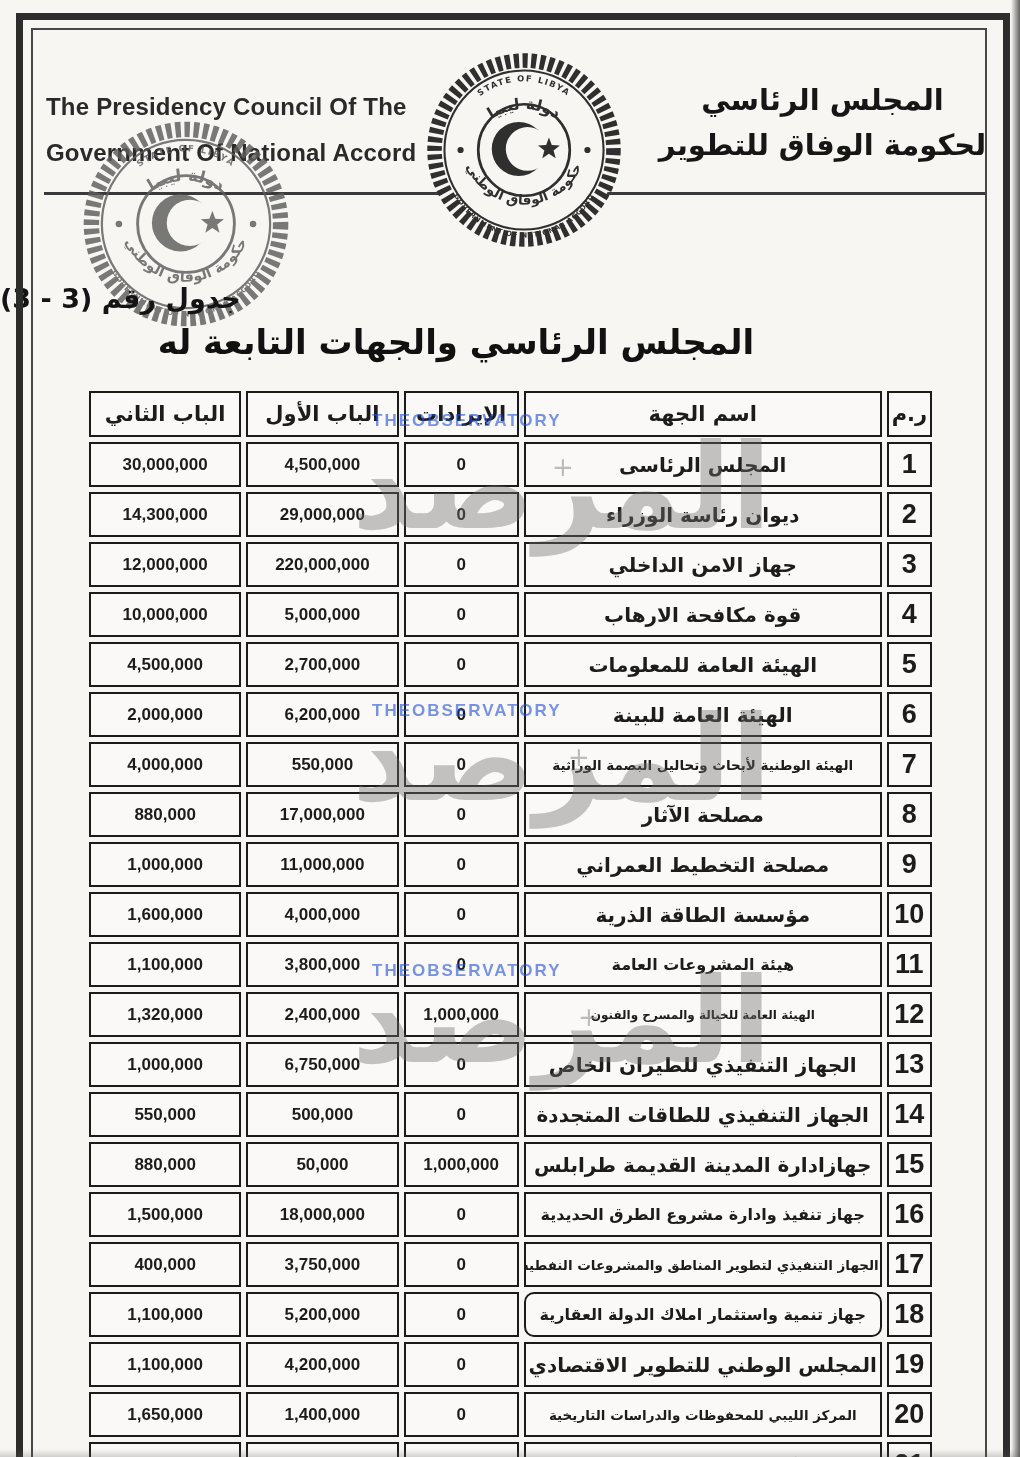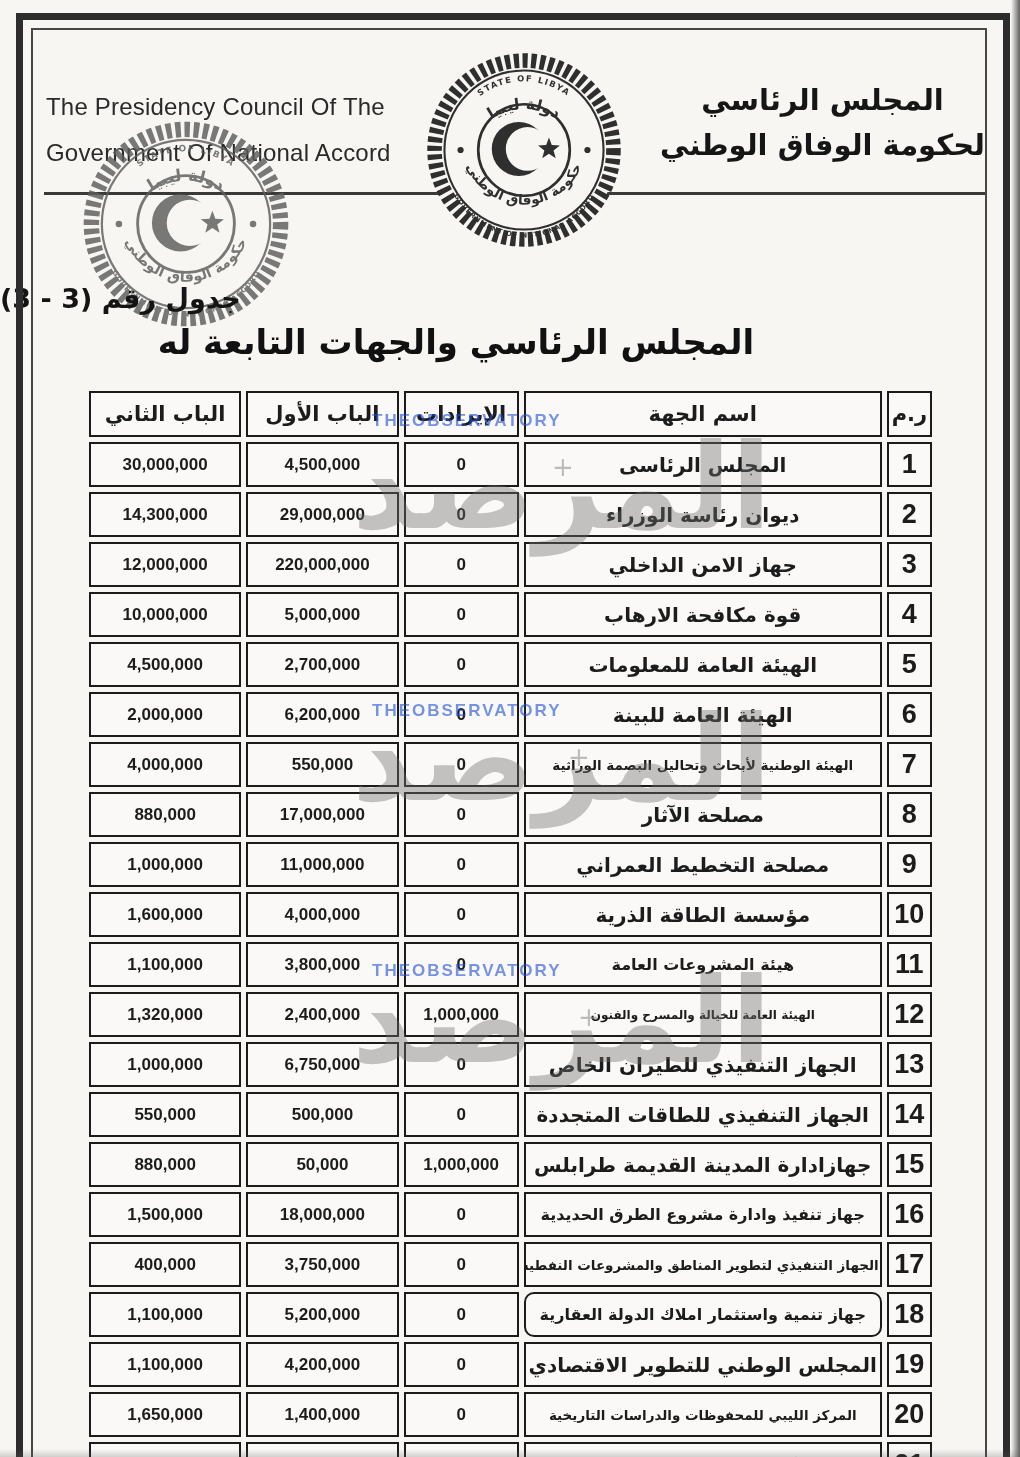--- a/index.html
+++ b/index.html
@@ -10,21 +10,21 @@
                border:7px solid #2d2d2d;pointer-events:none;}
   .frame-inner{position:absolute;left:31px;top:28px;width:952px;height:1440px;
                border:2px solid #474747;pointer-events:none;}
   .scan-edge-right{position:absolute;right:0;top:0;width:9px;height:100%;
                    background:linear-gradient(to right,rgba(40,40,40,0),rgba(45,45,45,.75));}
   .scan-edge-bottom{position:absolute;left:0;bottom:0;width:100%;height:8px;
                     background:linear-gradient(to bottom,rgba(60,60,60,0),rgba(90,90,90,.25));}
 
   
   .en-header{position:absolute;left:46px;top:84px;font-family:"Liberation Sans","DejaVu Sans",sans-serif;
-             font-weight:normal;font-size:24px;line-height:46px;color:#2a2a2a;letter-spacing:.2px;white-space:nowrap;}
+             font-weight:bold;font-size:24px;line-height:46px;color:#2a2a2a;letter-spacing:.2px;white-space:nowrap;}
   .ar-header{position:absolute;left:655px;top:78px;width:335px;direction:rtl;text-align:center;
              font-weight:bold;font-size:29px;line-height:45px;color:#161616;}
   .header-rule{position:absolute;left:44px;top:192px;width:941px;height:0;
                border-top:3px solid #3a3a3a;}
   .emblem-box{position:absolute;left:420px;top:46px;width:208px;height:208px;}
   .stamp-box{position:absolute;left:76px;top:114px;width:220px;height:220px;opacity:.82;}
 
   
   .title1{position:absolute;left:0;top:283px;width:816px;text-align:left;direction:rtl;
           font-weight:bold;font-size:27px;color:#141414;}
@@ -57,21 +57,21 @@
 
   <div class="header-rule"></div>
 
   <div class="en-header">
     <div>The Presidency Council Of The</div>
     <div>Government Of National Accord</div>
   </div>
 
   <div class="ar-header">
     <div>المجلس الرئاسي</div>
-    <div>لحكومة الوفاق الوطني</div>
+    <div>لحكومة الوفاق للتطوير</div>
   </div>
 
   <div class="emblem-box">
 <svg viewBox="0 0 200 200" width="100%" height="100%" xmlns="http://www.w3.org/2000/svg">
   <defs>
     <path id="em-top" d="M 30,104 A 70,70 0 0 1 170,104"></path>
     <path id="em-artop" d="M 48,96 A 56,56 0 0 1 152,96"></path>
     <path id="em-arbot" d="M 44,114 A 60,60 0 0 0 156,114"></path>
     <path id="em-bot" d="M 24,108 A 76,76 0 0 0 176,108"></path>
   </defs>

